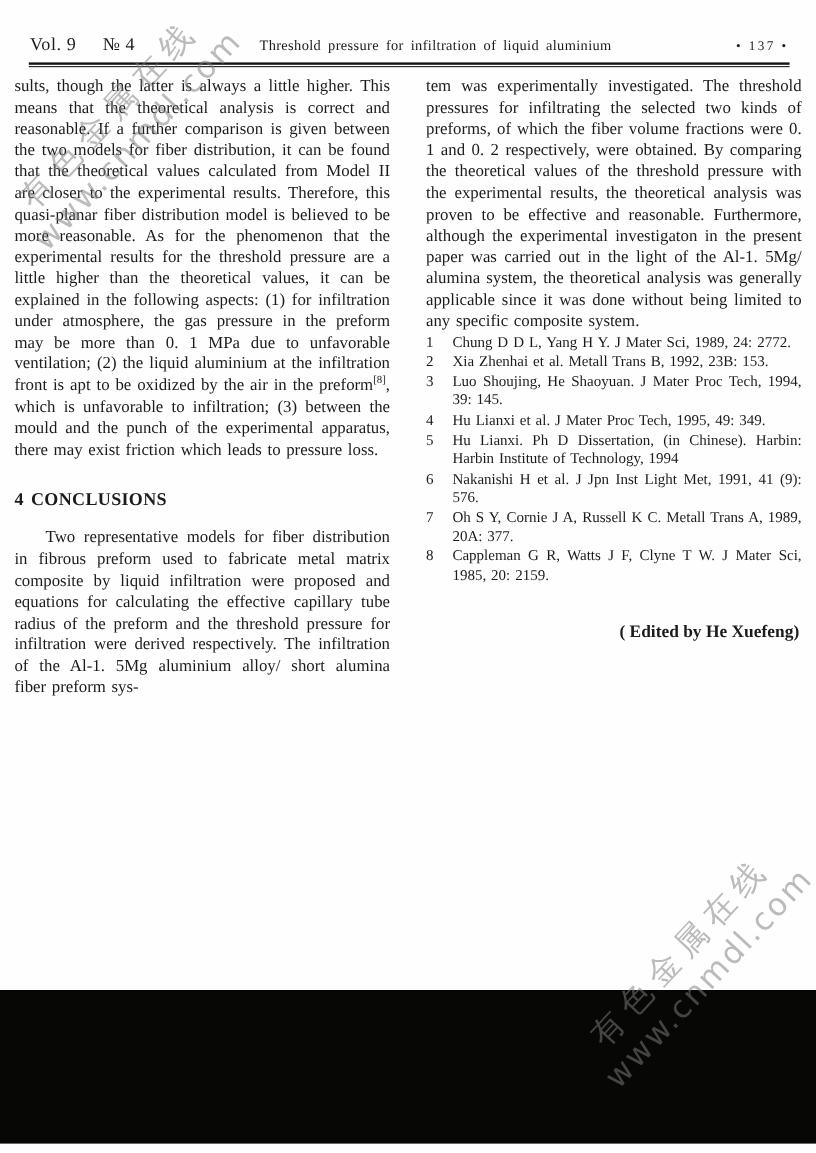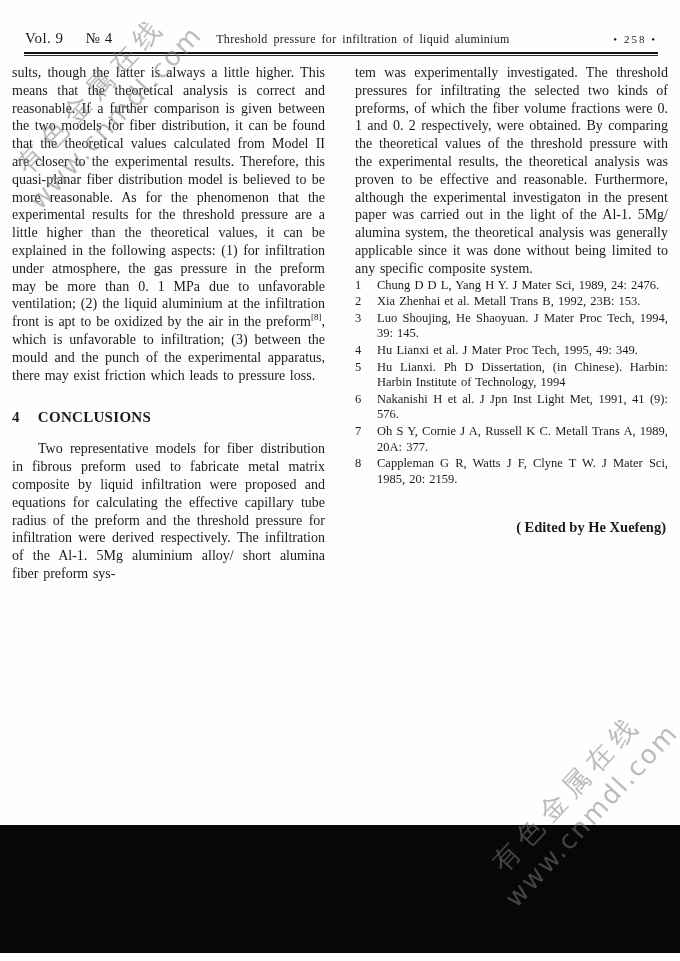--- a/index.html
+++ b/index.html
@@ -33,21 +33,21 @@
   .body-para{
     font-size:14px; line-height:17.8px; text-align:justify;
     word-spacing:1.2px;
   }
   .body-para sup{ font-size:9px; vertical-align:super; line-height:0; }
   .indent{ text-indent:26px; }
   .section-heading{
     margin-top:25px; margin-bottom:14px;
     font-weight:bold; font-size:15px; letter-spacing:.3px;
   }
-  .section-heading .head-label{ margin-left:18px; }
+  .section-heading .head-label{ margin-left:6px; }
   .references-heading{
     margin-top:17px; margin-bottom:12px; text-align:center;
     font-weight:bold; font-size:14px; letter-spacing:.8px;
   }
   .ref-list{ list-style:none; }
   .ref-item{
     display:flex; font-size:12.5px; line-height:15.6px;
     margin-bottom:1px; word-spacing:1px;
   }
   .ref-num{ flex:0 0 22px; }
@@ -80,21 +80,21 @@
 
   <div class="watermark wm-topleft">
     <div class="wm-cn">有色金属在线</div>
     <div class="wm-url">www.cnmdl.com</div>
   </div>
 
   <div class="header-row">
     <span class="vol">Vol. 9</span>
     <span class="issue">№ 4</span>
     <span class="run-title">Threshold pressure for infiltration of liquid aluminium</span>
-    <span class="page-num">• 258 •</span>
+    <span class="page-num">• 137 •</span>
   </div>
   <div class="header-rule"></div>
 
   <div class="columns">
 
     <div class="col">
       <p class="body-para"><span>sults, though the latter is always a little higher. This means that the theoretical analysis is correct and reasonable. If a further comparison is given between the two models for fiber distribution, it can be found that the theoretical values calculated from Model II are closer to the experimental results. Therefore, this quasi-planar fiber distribution model is believed to be more reasonable. As for the phenomenon that the experimental results for the threshold pressure are a little higher than the theoretical values, it can be explained in the following aspects: (1) for infiltration under atmosphere, the gas pressure in the preform may be more than 0. 1 MPa due to unfavorable ventilation; (2) the liquid aluminium at the infiltration front is apt to be oxidized by the air in the preform</span><sup>[8]</sup><span>, which is unfavorable to infiltration; (3) between the mould and the punch of the experimental apparatus, there may exist friction which leads to pressure loss.</span></p>
 
       <div class="section-heading">
         <span class="head-num">4</span><span class="head-label">CONCLUSIONS</span>
@@ -103,21 +103,21 @@
       <p class="body-para indent">Two representative models for fiber distribution in fibrous preform used to fabricate metal matrix composite by liquid infiltration were proposed and equations for calculating the effective capillary tube radius of the preform and the threshold pressure for infiltration were derived respectively. The infiltration of the Al-1. 5Mg aluminium alloy/ short alumina fiber preform sys-</p>
     </div>
 
     <div class="col">
       <p class="body-para">tem was experimentally investigated. The threshold pressures for infiltrating the selected two kinds of preforms, of which the fiber volume fractions were 0. 1 and 0. 2 respectively, were obtained. By comparing the theoretical values of the threshold pressure with the experimental results, the theoretical analysis was proven to be effective and reasonable. Furthermore, although the experimental investigaton in the present paper was carried out in the light of the Al-1. 5Mg/ alumina system, the theoretical analysis was generally applicable since it was done without being limited to any specific composite system.</p>
 
 
       <ol class="ref-list">
         <li class="ref-item">
           <span class="ref-num">1</span>
-          <span class="ref-text">Chung D D L, Yang H Y. J Mater Sci, 1989, 24: 2476.</span>
+          <span class="ref-text">Chung D D L, Yang H Y. J Mater Sci, 1989, 24: 2772.</span>
         </li>
         <li class="ref-item">
           <span class="ref-num">2</span>
           <span class="ref-text">Xia Zhenhai et al. Metall Trans B, 1992, 23B: 153.</span>
         </li>
         <li class="ref-item">
           <span class="ref-num">3</span>
           <span class="ref-text">Luo Shoujing, He Shaoyuan. J Mater Proc Tech, 1994, 39: 145.</span>
         </li>
         <li class="ref-item">

